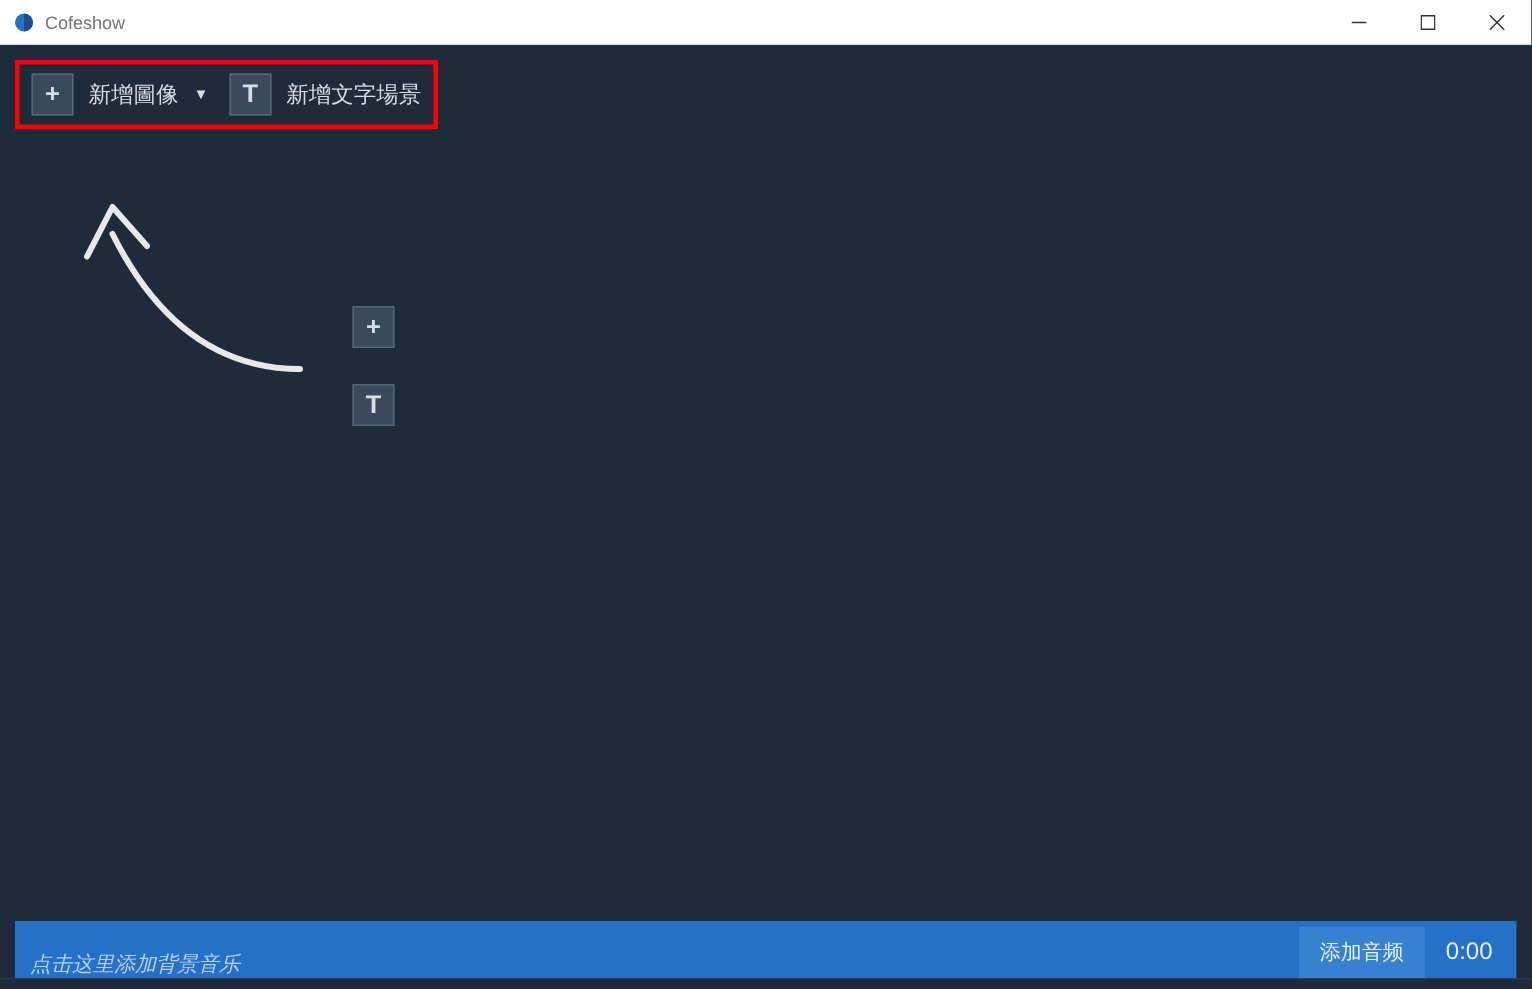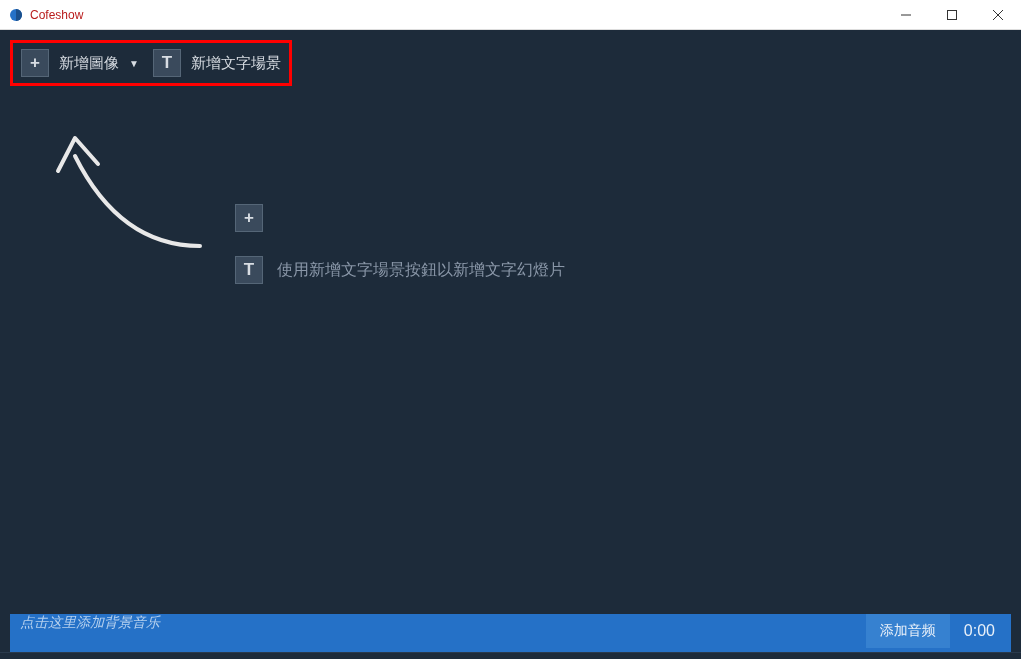--- a/index.html
+++ b/index.html
@@ -26,21 +26,21 @@
     .app-icon {
       width: 16px;
       height: 16px;
       margin-right: 6px;
       display: flex;
       align-items: center;
       justify-content: center;
     }
     .app-title {
       font-size: 12px;
-      color: #b91c1c;
+      color: #737373;
       flex: 1;
     }
     .window-controls {
       display: flex;
     }
     .window-btn {
       width: 46px;
       height: 30px;
       display: flex;
       align-items: center;
@@ -122,21 +122,21 @@
     }
     .hint-text {
       color: #8a97a8;
       font-size: 16px;
     }
     .audio-bar {
       margin: 0 10px;
       height: 38px;
       background: #2571c7;
       display: flex;
-      align-items: flex-start;
+      align-items: flex-end;
       padding: 0 2px 0 10px;
       justify-content: space-between;
     }
     .audio-placeholder {
       color: #b5d0ee;
       font-style: italic;
       font-size: 14px;
     }
     .audio-right {
       display: flex;
@@ -215,21 +215,20 @@
     <path d="M 170 130 Q 90 130 45 40" stroke="#e8e8e8" stroke-width="4" fill="none" stroke-linecap="round"></path>
     <path d="M 28 55 L 45 22 L 68 48" stroke="#e8e8e8" stroke-width="4" fill="none" stroke-linecap="round" stroke-linejoin="round"></path>
   </svg>
 
   <div class="hints">
     <div class="hint-row">
       <div class="hint-icon-box">+</div>
     </div>
     <div class="hint-row">
       <div class="hint-icon-box">T</div>
-      <div class="hint-text">使用新增文字場景按鈕以新增文字幻燈片</div>
     </div>
   </div>
 </div>
 
 <div class="audio-bar">
   <div class="audio-placeholder">点击这里添加背景音乐</div>
   <div class="audio-right">
     <div class="add-audio-btn">添加音频</div>
     <div class="audio-time">0:00</div>
   </div>

